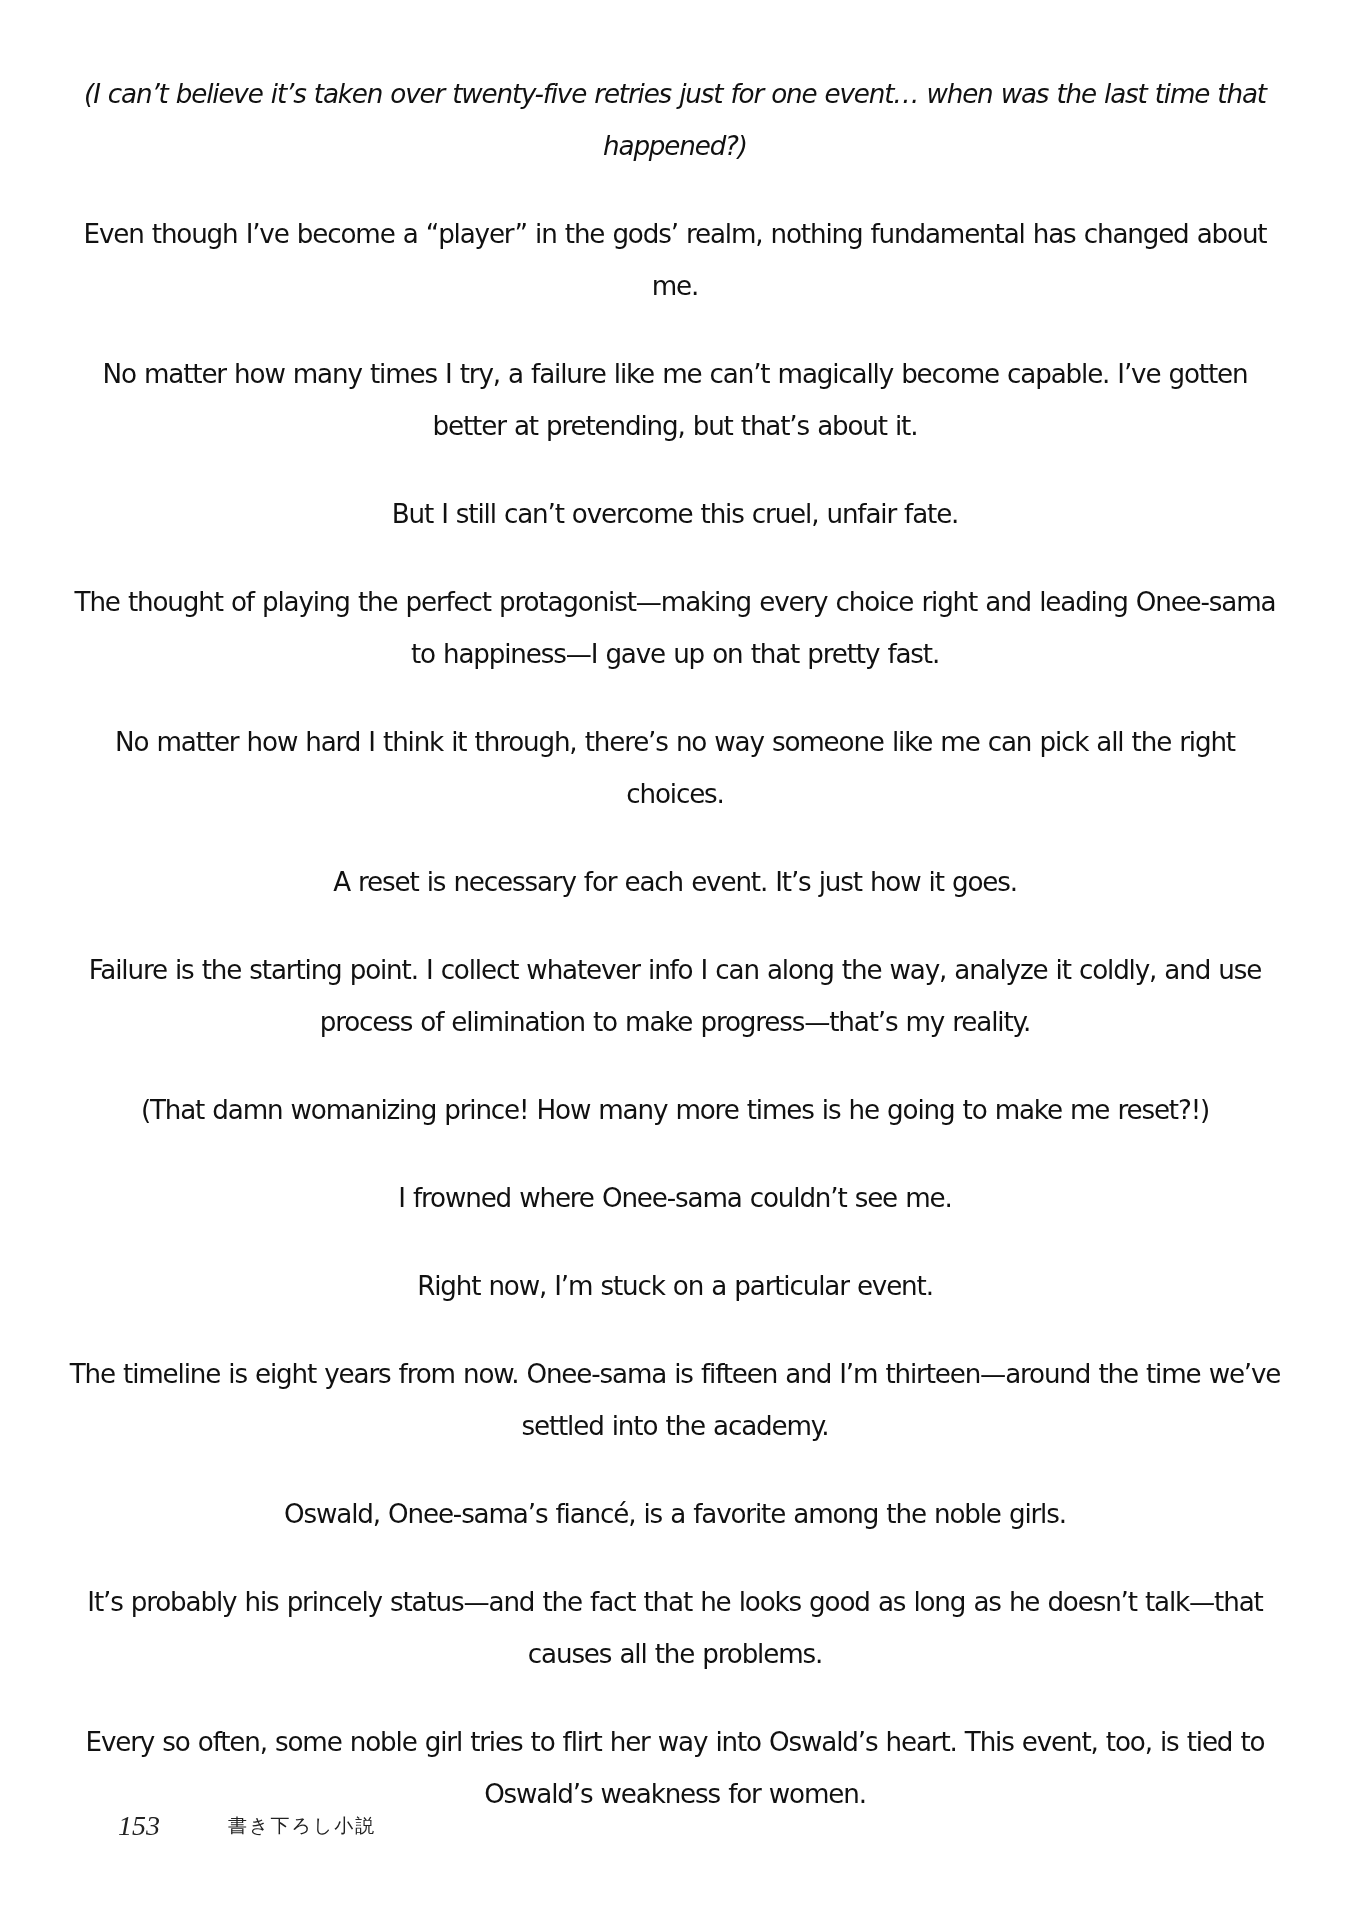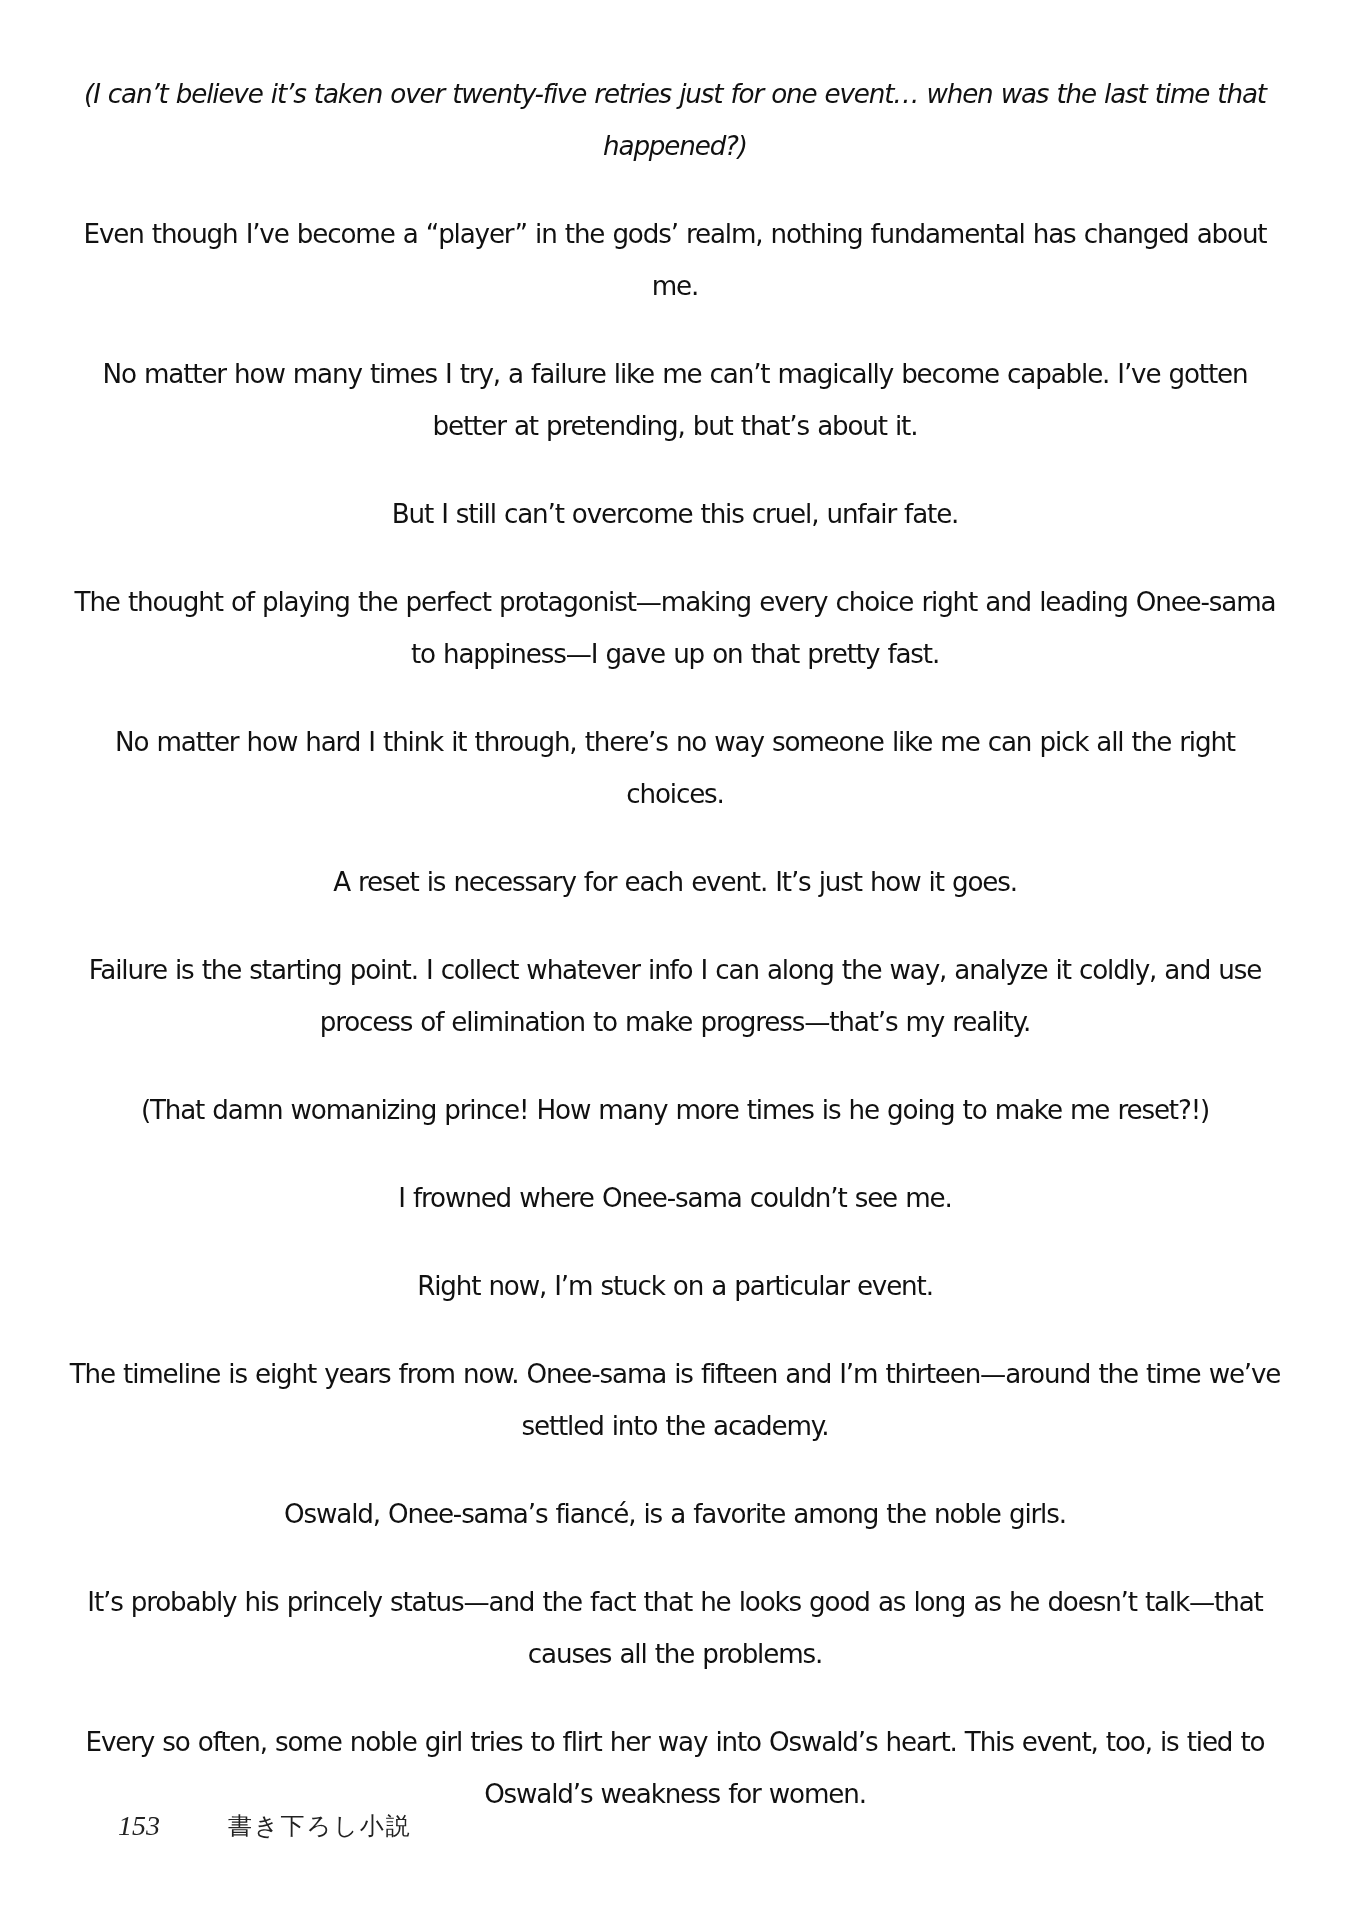--- a/index.html
+++ b/index.html
@@ -14,21 +14,21 @@
   .page-text p.italic { font-style: italic; }
   .footer {
     position: absolute; top: 1808px; left: 118px; height: 36px;
     display: flex; align-items: center; color: #222222;
   }
   .page-number {
     font-family: "Liberation Serif", serif; font-style: italic;
     font-size: 28px; width: 110px;
   }
   .section-title {
-    font-family: "DejaVu Sans", sans-serif; font-size: 24px; letter-spacing: 2px;
+    font-family: "DejaVu Sans", sans-serif; font-size: 19px; letter-spacing: 2px;
   }
 </style>
 </head>
 <body>
 
 <div class="page-text">
   <p class="italic">(I can’t believe it’s taken over twenty-five retries just for one event… when was the last time that happened?)</p>
   <p>Even though I’ve become a “player” in the gods’ realm, nothing fundamental has changed about me.</p>
   <p>No matter how many times I try, a failure like me can’t magically become capable. I’ve gotten better at pretending, but that’s about it.</p>
   <p>But I still can’t overcome this cruel, unfair fate.</p>

